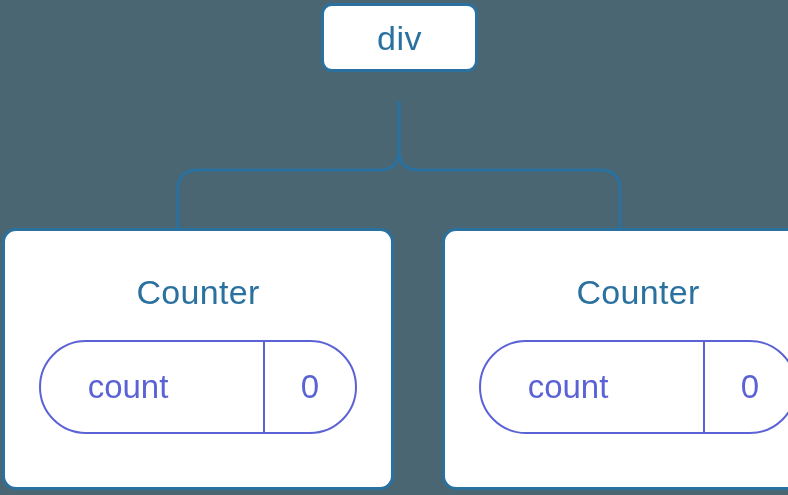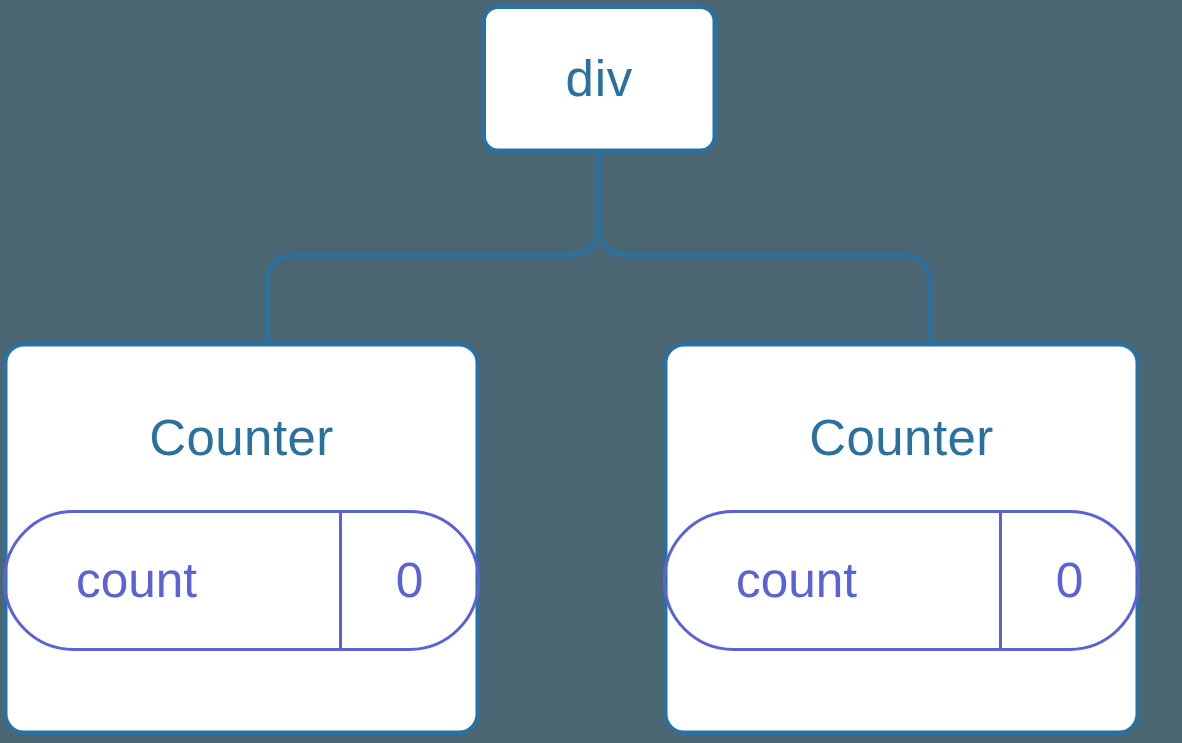--- a/index.html
+++ b/index.html
@@ -37,35 +37,35 @@
     box-sizing: border-box;
     background: #ffffff;
     border: 3px solid #2a71a0;
     border-radius: 11px;
   }
 
   .node-root {
     left: 321px;
     top: 3px;
     width: 157px;
-    height: 99px;
+    height: 69px;
     display: flex;
     align-items: center;
     justify-content: center;
   }
   .node-root .node-title {
     font-size: 34px;
     color: #2a71a0;
     letter-spacing: 0.5px;
     line-height: 1;
   }
 
   .node-child {
     top: 228px;
-    width: 318px;
+    width: 392px;
     height: 262px;
     border-radius: 14px;
     display: flex;
     flex-direction: column;
     align-items: center;
   }
   .node-child.left  { left: 2px; }
   .node-child.right { left: 442px; }
 
   .node-child .node-title {

